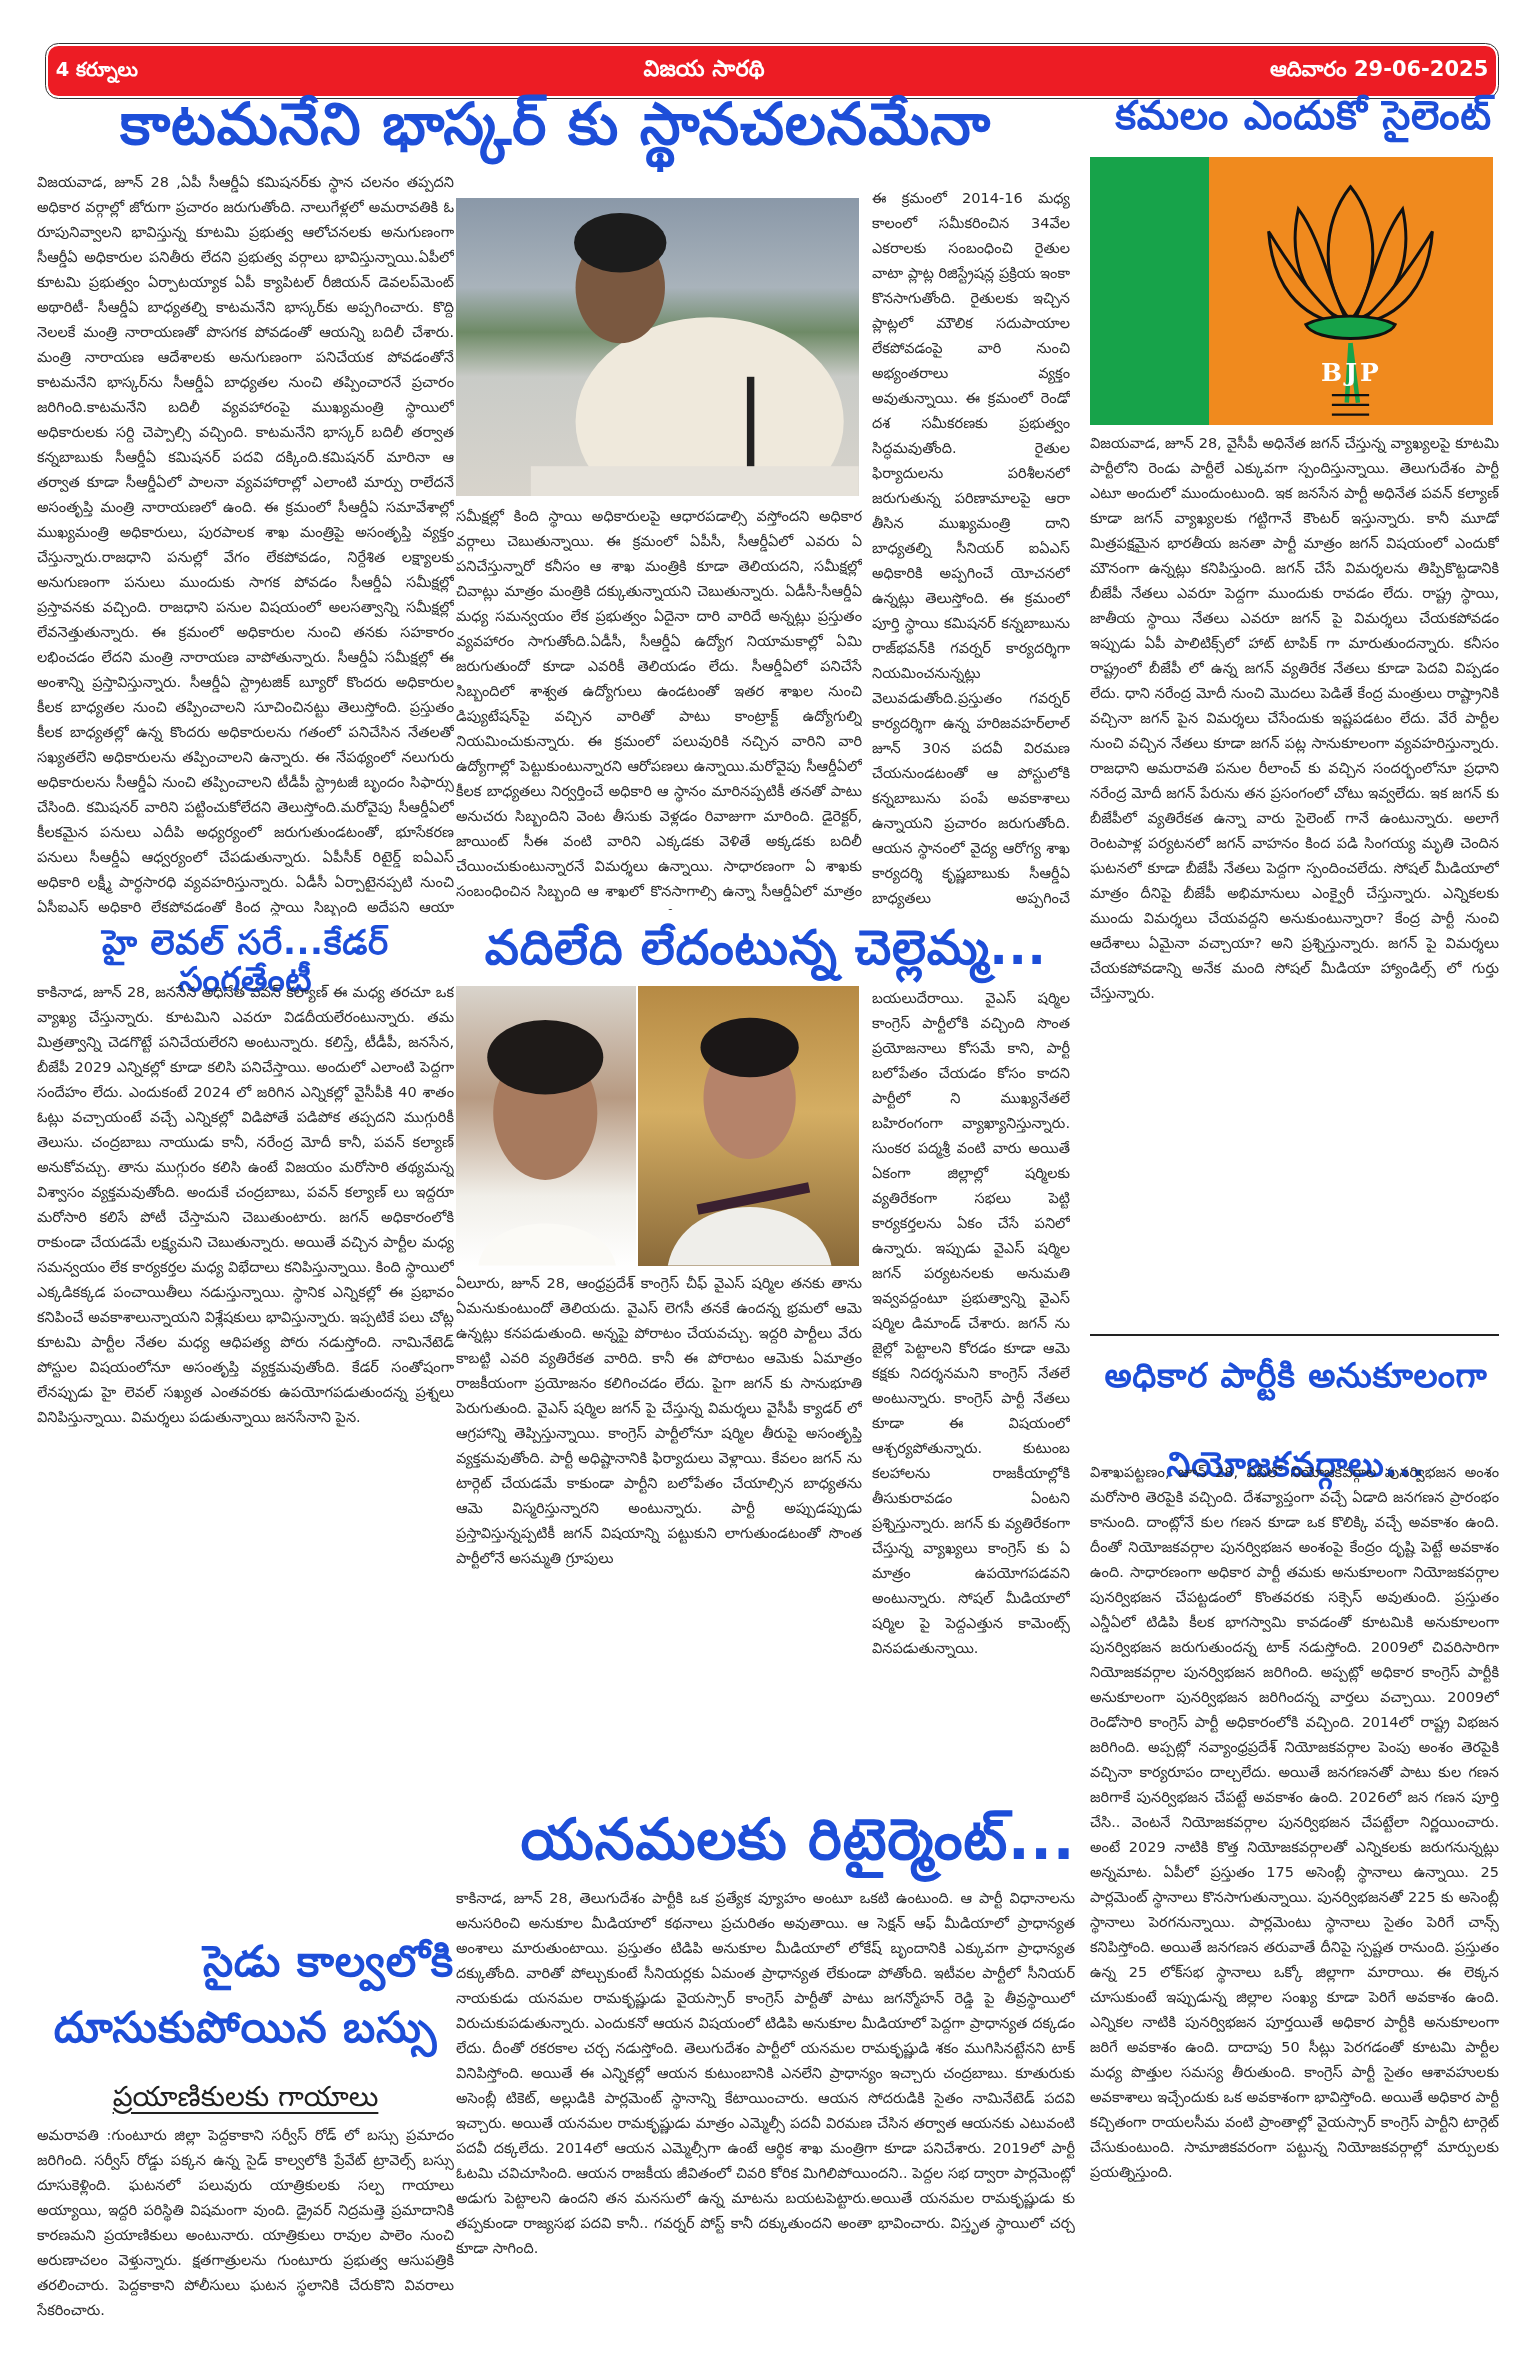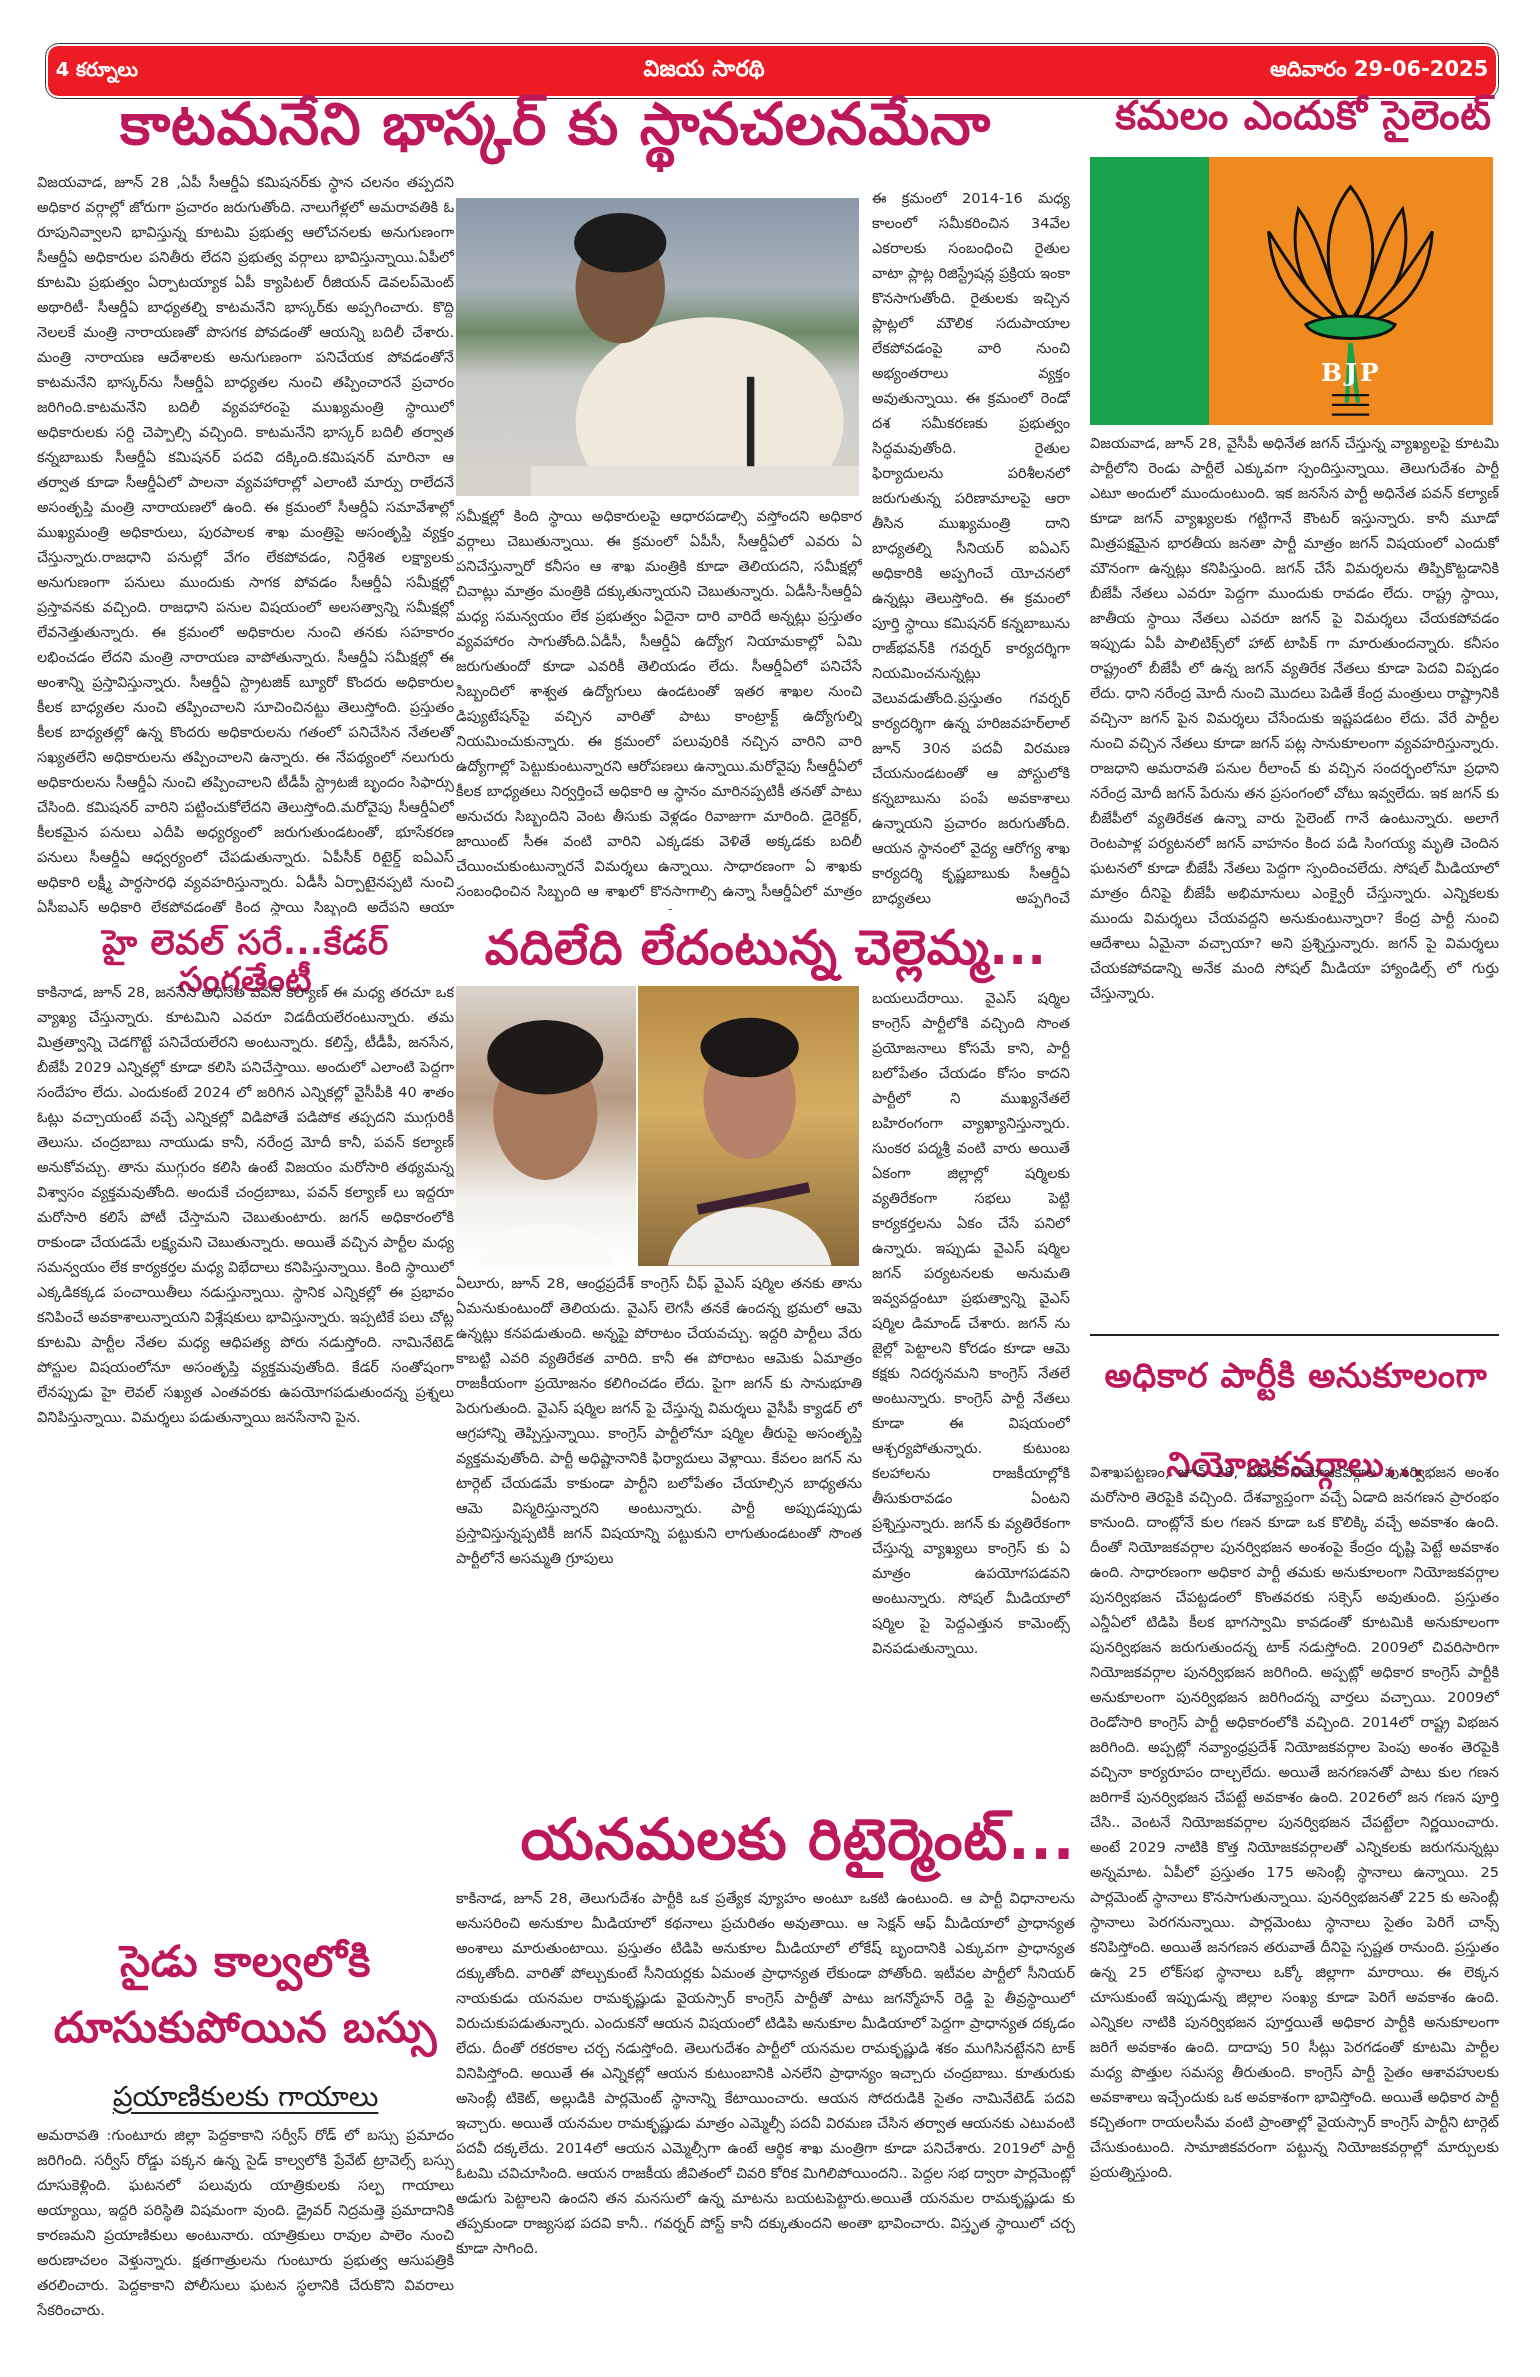--- a/index.html
+++ b/index.html
@@ -3,21 +3,21 @@
 <meta charset="utf-8">
 <style>
   * { box-sizing: border-box; margin: 0; padding: 0; }
   html, body { background: #fff; }
   body { width: 1541px; height: 2377px; position: relative; overflow: hidden; font-family: "DejaVu Sans", sans-serif; color: #222; }
   .masthead { position: absolute; left: 45px; top: 43px; width: 1454px; height: 56px; border: 1.5px solid #333; border-radius: 13.4px; padding: 2.2px; background: #fff; }
   .masthead-inner { width: 100%; height: 100%; background: #ED1C24; border-radius: 10.4px; display: flex; align-items: center; justify-content: space-between; padding: 0 7.5px; color: #fff; font-weight: bold; }
   .mh-left { font-size: 19.4px; }
   .mh-center { font-size: 22.4px; }
   .mh-right { font-size: 21px; }
-  .headline { position: absolute; font-weight: 900; color: #be185d; text-align: center; line-height: 1.1; letter-spacing: 0.7px; }
+  .headline { position: absolute; font-weight: 900; color: #1d4ed8; text-align: center; line-height: 1.1; letter-spacing: 0.7px; }
   .col { position: absolute; font-size: 14.5px; line-height: 25px; text-align: justify; color: #2a2a2a; overflow: hidden; }
   .photo { position: absolute; overflow: hidden; }
   .sub { position: absolute; font-size: 28px; text-align: center; text-decoration: underline; text-underline-offset: 6px; }
   .rule { position: absolute; height: 1.5px; background: #222; }
 </style>
 </head>
 <body>
 
 <div class="masthead">
   <div class="masthead-inner">
@@ -97,18 +97,18 @@
 <div class="rule" style="left:1090px; top:1334px; width:409px;"></div>
 <div class="headline" style="left:1080px; top:1357px; width:432px; font-size:34px;">అధికార పార్టీకి అనుకూలంగా</div>
 <div class="headline" style="left:1080px; top:1446px; width:432px; font-size:34px;">నియోజకవర్గాలు...</div>
 
 <div class="col" style="left:1090px; top:1460px; width:409px; height:850px;">విశాఖపట్టణం, జూన్ 28, ఏపీలో నియోజకవర్గాల పునర్విభజన అంశం మరోసారి తెరపైకి వచ్చింది. దేశవ్యాప్తంగా వచ్చే ఏడాది జనగణన ప్రారంభం కానుంది. దాంట్లోనే కుల గణన కూడా ఒక కొలిక్కి వచ్చే అవకాశం ఉంది. దీంతో నియోజకవర్గాల పునర్విభజన అంశంపై కేంద్రం దృష్టి పెట్టే అవకాశం ఉంది. సాధారణంగా అధికార పార్టీ తమకు అనుకూలంగా నియోజకవర్గాల పునర్విభజన చేపట్టడంలో కొంతవరకు సక్సెస్ అవుతుంది. ప్రస్తుతం ఎన్డీఏలో టిడిపి కీలక భాగస్వామి కావడంతో కూటమికి అనుకూలంగా పునర్విభజన జరుగుతుందన్న టాక్ నడుస్తోంది. 2009లో చివరిసారిగా నియోజకవర్గాల పునర్విభజన జరిగింది. అప్పట్లో అధికార కాంగ్రెస్ పార్టీకి అనుకూలంగా పునర్విభజన జరిగిందన్న వార్తలు వచ్చాయి. 2009లో రెండోసారి కాంగ్రెస్ పార్టీ అధికారంలోకి వచ్చింది. 2014లో రాష్ట్ర విభజన జరిగింది. అప్పట్లో నవ్యాంధ్రప్రదేశ్ నియోజకవర్గాల పెంపు అంశం తెరపైకి వచ్చినా కార్యరూపం దాల్చలేదు. అయితే జనగణనతో పాటు కుల గణన జరిగాకే పునర్విభజన చేపట్టే అవకాశం ఉంది. 2026లో జన గణన పూర్తి చేసి.. వెంటనే నియోజకవర్గాల పునర్విభజన చేపట్టేలా నిర్ణయించారు. అంటే 2029 నాటికి కొత్త నియోజకవర్గాలతో ఎన్నికలకు జరుగనున్నట్లు అన్నమాట. ఏపీలో ప్రస్తుతం 175 అసెంబ్లీ స్థానాలు ఉన్నాయి. 25 పార్లమెంట్ స్థానాలు కొనసాగుతున్నాయి. పునర్విభజనతో 225 కు అసెంబ్లీ స్థానాలు పెరగనున్నాయి. పార్లమెంటు స్థానాలు సైతం పెరిగే చాన్స్ కనిపిస్తోంది. అయితే జనగణన తరువాతే దీనిపై స్పష్టత రానుంది. ప్రస్తుతం ఉన్న 25 లోక్‌సభ స్థానాలు ఒక్కో జిల్లాగా మారాయి. ఈ లెక్కన చూసుకుంటే ఇప్పుడున్న జిల్లాల సంఖ్య కూడా పెరిగే అవకాశం ఉంది. ఎన్నికల నాటికి పునర్విభజన పూర్తయితే అధికార పార్టీకి అనుకూలంగా జరిగే అవకాశం ఉంది. దాదాపు 50 సీట్లు పెరగడంతో కూటమి పార్టీల మధ్య పొత్తుల సమస్య తీరుతుంది. కాంగ్రెస్ పార్టీ సైతం ఆశావహులకు అవకాశాలు ఇచ్చేందుకు ఒక అవకాశంగా భావిస్తోంది. అయితే అధికార పార్టీ కచ్చితంగా రాయలసీమ వంటి ప్రాంతాల్లో వైయస్సార్ కాంగ్రెస్ పార్టీని టార్గెట్ చేసుకుంటుంది. సామాజికవరంగా పట్టున్న నియోజకవర్గాల్లో మార్పులకు ప్రయత్నిస్తుంది.</div>
 
 <div class="headline" style="left:456px; top:1808px; width:619px; font-size:57px; font-weight:700;text-align:right;">యనమలకు రిటైర్మెంట్...</div>
 
 <div class="col" style="left:456px; top:1886px; width:619px; height:425px;">కాకినాడ, జూన్ 28, తెలుగుదేశం పార్టీకి ఒక ప్రత్యేక వ్యూహం అంటూ ఒకటి ఉంటుంది. ఆ పార్టీ విధానాలను అనుసరించి అనుకూల మీడియాలో కథనాలు ప్రచురితం అవుతాయి. ఆ సెక్షన్ ఆఫ్ మీడియాలో ప్రాధాన్యత అంశాలు మారుతుంటాయి. ప్రస్తుతం టిడిపి అనుకూల మీడియాలో లోకేష్ బృందానికి ఎక్కువగా ప్రాధాన్యత దక్కుతోంది. వారితో పోల్చుకుంటే సీనియర్లకు ఏమంత ప్రాధాన్యత లేకుండా పోతోంది. ఇటీవల పార్టీలో సీనియర్ నాయకుడు యనమల రామకృష్ణుడు వైయస్సార్ కాంగ్రెస్ పార్టీతో పాటు జగన్మోహన్ రెడ్డి పై తీవ్రస్థాయిలో విరుచుకుపడుతున్నారు. ఎందుకనో ఆయన విషయంలో టిడిపి అనుకూల మీడియాలో పెద్దగా ప్రాధాన్యత దక్కడం లేదు. దీంతో రకరకాల చర్చ నడుస్తోంది. తెలుగుదేశం పార్టీలో యనమల రామకృష్ణుడి శకం ముగిసినట్టేనని టాక్ వినిపిస్తోంది. అయితే ఈ ఎన్నికల్లో ఆయన కుటుంబానికి ఎనలేని ప్రాధాన్యం ఇచ్చారు చంద్రబాబు. కూతురుకు అసెంబ్లీ టికెట్, అల్లుడికి పార్లమెంట్ స్థానాన్ని కేటాయించారు. ఆయన సోదరుడికి సైతం నామినేటెడ్ పదవి ఇచ్చారు. అయితే యనమల రామకృష్ణుడు మాత్రం ఎమ్మెల్సీ పదవీ విరమణ చేసిన తర్వాత ఆయనకు ఎటువంటి పదవీ దక్కలేదు. 2014లో ఆయన ఎమ్మెల్సీగా ఉంటే ఆర్థిక శాఖ మంత్రిగా కూడా పనిచేశారు. 2019లో పార్టీ ఓటమి చవిచూసింది. ఆయన రాజకీయ జీవితంలో చివరి కోరిక మిగిలిపోయిందని.. పెద్దల సభ ద్వారా పార్లమెంట్లో అడుగు పెట్టాలని ఉందని తన మనసులో ఉన్న మాటను బయటపెట్టారు.అయితే యనమల రామకృష్ణుడు కు తప్పకుండా రాజ్యసభ పదవి కానీ.. గవర్నర్ పోస్ట్ కానీ దక్కుతుందని అంతా భావించారు. విస్తృత స్థాయిలో చర్చ కూడా సాగింది.</div>
 
-<div class="headline" style="left:37px; top:1938px; width:417px; font-size:43px;">సైడు కాల్వలోకి</div>
+<div class="headline" style="left:37px; top:1938px; width:417px; font-size:43px;text-align:right;">సైడు కాల్వలోకి</div>
 <div class="headline" style="left:37px; top:2004px; width:417px; font-size:43px;">దూసుకుపోయిన బస్సు</div>
 <div class="sub" style="left:37px; top:2080px; width:417px;">ప్రయాణికులకు గాయాలు</div>
 
 <div class="col" style="left:37px; top:2123px; width:417px; height:194px;">అమరావతి :గుంటూరు జిల్లా పెద్దకాకాని సర్వీస్ రోడ్ లో బస్సు ప్రమాదం జరిగింది. సర్వీస్ రోడ్డు పక్కన ఉన్న సైడ్ కాల్వలోకి ప్రేవేట్ ట్రావెల్స్ బస్సు దూసుకెళ్లింది. ఘటనలో పలువురు యాత్రికులకు సల్ప గాయాలు అయ్యాయి, ఇద్దరి పరిస్థితి విషమంగా వుంది. డ్రైవర్ నిద్రమత్తె ప్రమాదానికి కారణమని ప్రయాణికులు అంటునారు. యాత్రికులు రావుల పాలెం నుంచి అరుణాచలం వెళ్తున్నారు. క్షతగాత్రులను గుంటూరు ప్రభుత్వ ఆసుపత్రికి తరలించారు. పెద్దకాకాని పోలీసులు ఘటన స్థలానికి చేరుకొని వివరాలు సేకరించారు.</div>
 
 
 </body></html>

